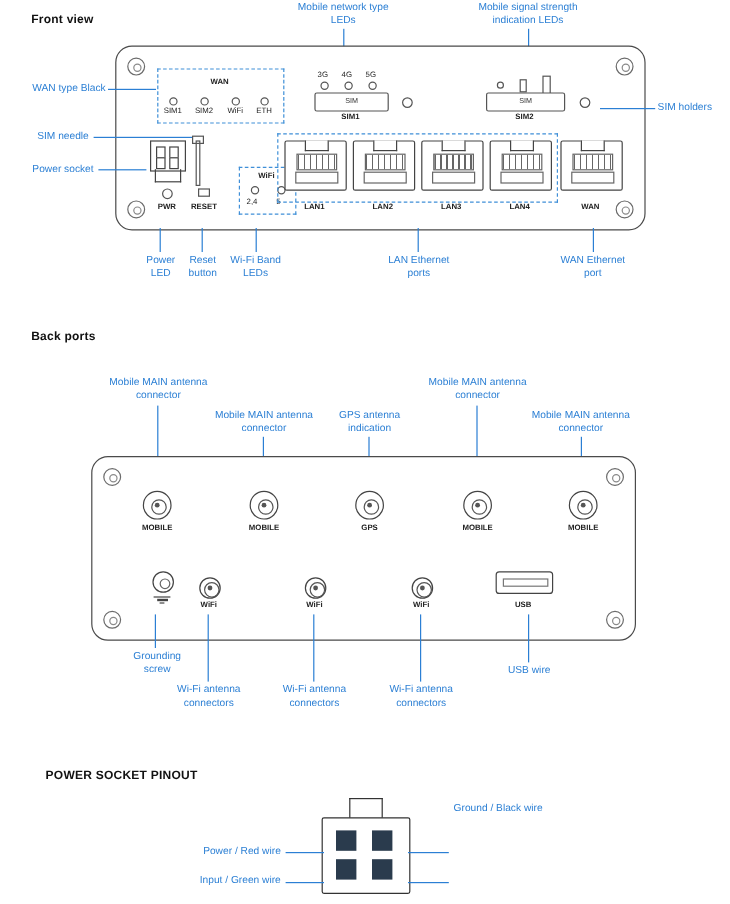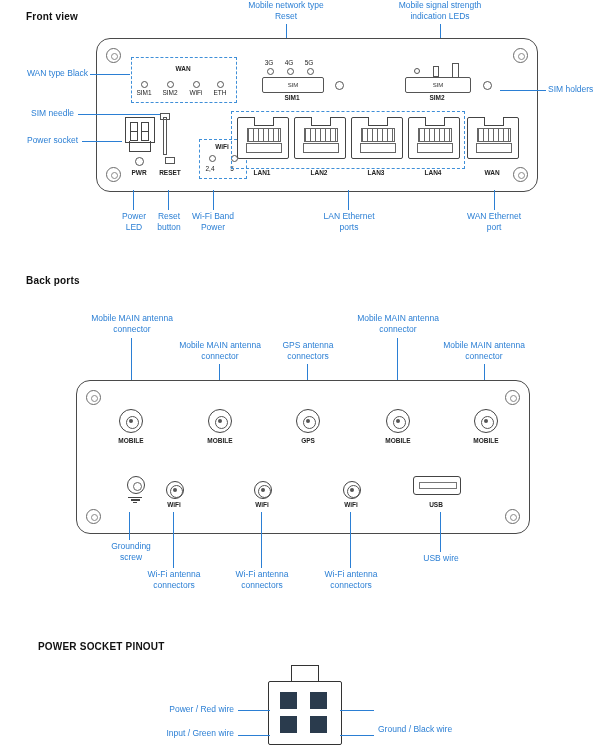--- a/index.html
+++ b/index.html
@@ -217,21 +217,21 @@
     background: #444;
     margin: 1.6px auto 0;
   }
 </style>
 </head>
 <body>
 
 <div class="abs section-title" style="left:26px; top:11px;">Front view</div>
 
 <div class="abs callout center" style="left:222px; top:0px; width:128px; white-space:pre-line;">Mobile network type
-Reset</div>
+LEDs</div>
 <div class="abs callout center" style="left:374px; top:0px; width:132px; white-space:pre-line;">Mobile signal strength
 indication LEDs</div>
 
 <div class="leader v abs" style="left:286px; top:24px; height:46px;"></div>
 <div class="leader v abs" style="left:440px; top:24px; height:42px;"></div>
 
 <div class="device" style="left:96px; top:38px; width:440px; height:152px;">
   <div class="screw" style="left:9px; top:9px;"></div>
   <div class="screw" style="right:9px; top:9px;"></div>
   <div class="screw" style="left:9px; bottom:9px;"></div>
@@ -342,42 +342,42 @@
 <div class="leader v abs" style="left:133px; top:190px; height:20px;"></div>
 <div class="abs callout center" style="left:110px; top:211px; width:48px; white-space:pre-line;">Power
 LED</div>
 
 <div class="leader v abs" style="left:168px; top:190px; height:20px;"></div>
 <div class="abs callout center" style="left:146px; top:211px; width:46px; white-space:pre-line;">Reset
 button</div>
 
 <div class="leader v abs" style="left:213px; top:190px; height:20px;"></div>
 <div class="abs callout center" style="left:182px; top:211px; width:62px; white-space:pre-line;">Wi-Fi Band
-Power</div>
+LEDs</div>
 
 <div class="leader v abs" style="left:348px; top:190px; height:20px;"></div>
 <div class="abs callout center" style="left:310px; top:211px; width:78px; white-space:pre-line;">LAN Ethernet
 ports</div>
 
 <div class="leader v abs" style="left:494px; top:190px; height:20px;"></div>
 <div class="abs callout center" style="left:452px; top:211px; width:84px; white-space:pre-line;">WAN Ethernet
 port</div>
 
 <div class="abs section-title" style="left:26px; top:275px;">Back ports</div>
 
 <div class="abs callout center" style="left:70px; top:313px; width:124px; white-space:pre-line;">Mobile MAIN antenna
 connector</div>
 <div class="leader v abs" style="left:131px; top:338px; height:70px;"></div>
 
 <div class="abs callout center" style="left:158px; top:340px; width:124px; white-space:pre-line;">Mobile MAIN antenna
 connector</div>
 <div class="leader v abs" style="left:219px; top:364px; height:44px;"></div>
 
 <div class="abs callout center" style="left:262px; top:340px; width:92px; white-space:pre-line;">GPS antenna
-connectors</div>
+indication</div>
 <div class="leader v abs" style="left:307px; top:364px; height:44px;"></div>
 
 <div class="abs callout center" style="left:336px; top:313px; width:124px; white-space:pre-line;">Mobile MAIN antenna
 connector</div>
 <div class="leader v abs" style="left:397px; top:338px; height:70px;"></div>
 
 <div class="abs callout center" style="left:422px; top:340px; width:124px; white-space:pre-line;">Mobile MAIN antenna
 connector</div>
 <div class="leader v abs" style="left:484px; top:364px; height:44px;"></div>
 
@@ -448,19 +448,19 @@
   <div class="pinout-pin" style="left:11px; top:10px;"></div>
   <div class="pinout-pin" style="left:41px; top:10px;"></div>
   <div class="pinout-pin" style="left:11px; top:34px;"></div>
   <div class="pinout-pin" style="left:41px; top:34px;"></div>
 </div>
 
 <div class="leader h abs" style="left:238px; top:710px; width:32px;"></div>
 <div class="abs callout right" style="left:140px; top:704px; width:94px;">Power / Red wire</div>
 
 <div class="leader h abs" style="left:340px; top:710px; width:34px;"></div>
-<div class="abs callout" style="left:378px; top:724px; width:110px;">Ground / Black wire</div>
+<div class="abs callout" style="left:378px; top:668px; width:110px;">Ground / Black wire</div>
 
 <div class="leader h abs" style="left:238px; top:735px; width:32px;"></div>
 <div class="abs callout right" style="left:140px; top:728px; width:94px;">Input / Green wire</div>
 
 <div class="leader h abs" style="left:340px; top:735px; width:34px;"></div>
 <div class="abs callout" style="left:378px; top:764px; width:112px;">Output / White wire</div>
 
 </body></html>

